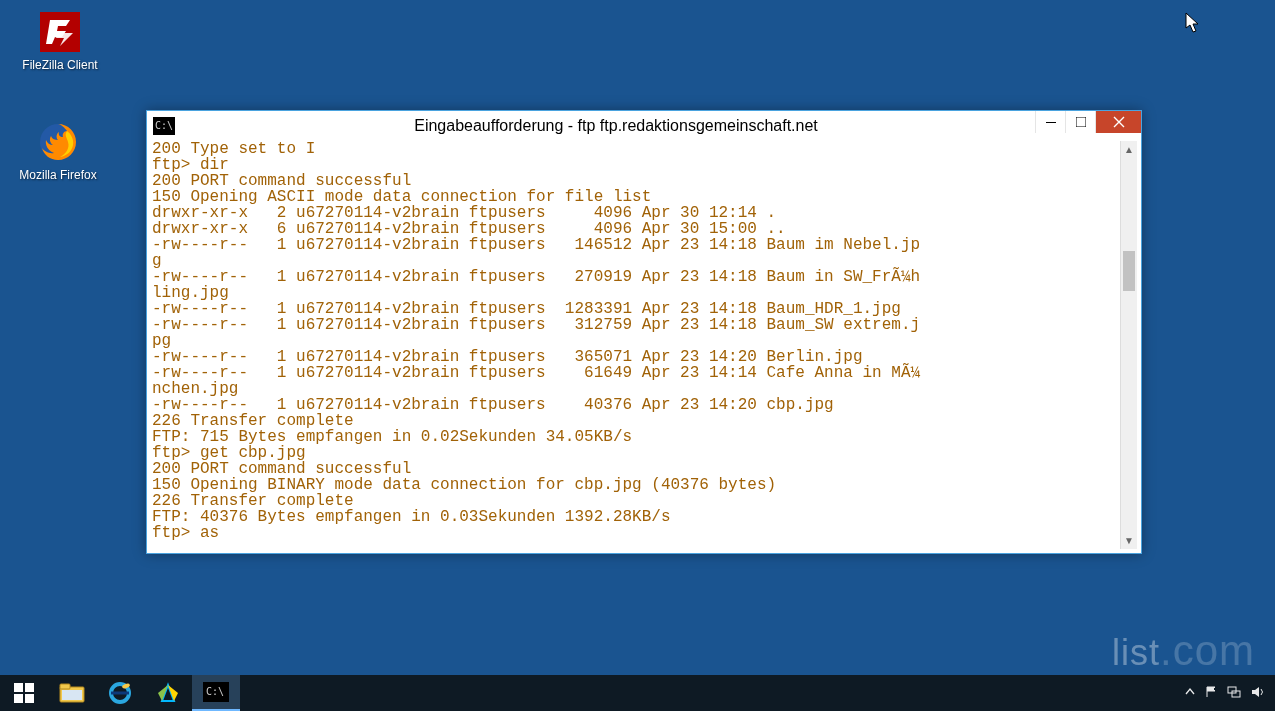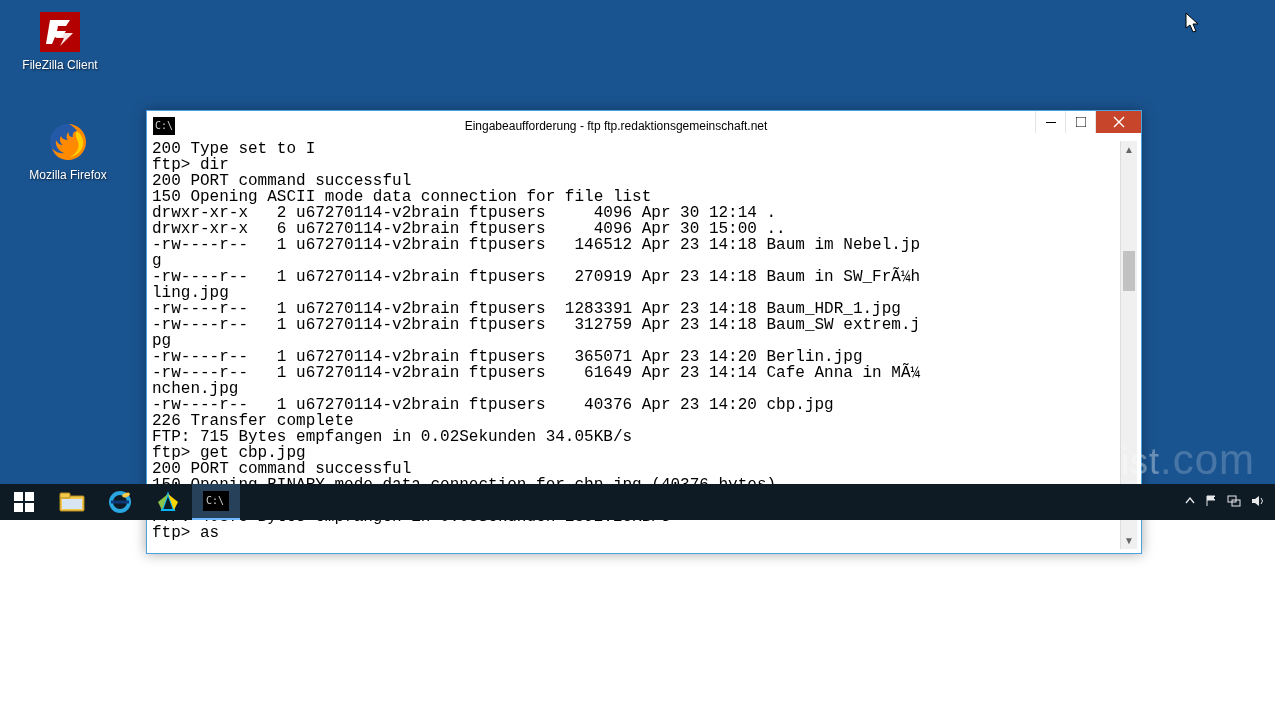--- a/index.html
+++ b/index.html
@@ -1,18 +1,18 @@
 <!DOCTYPE html>
 <html><head>
 <meta charset="utf-8">
 <style>
   * { margin: 0; padding: 0; box-sizing: border-box; }
   html, body { width: 1275px; height: 711px; overflow: hidden; font-family: "Segoe UI", Tahoma, sans-serif; }
   .desktop {
-    width: 1275px; height: 520px;
+    width: 1275px; height: 711px;
     background: #1a5490;
     position: relative;
   }
   
   .desktop-icon {
     position: absolute;
     width: 100px;
     text-align: center;
     color: #fff;
     font-size: 12px;
@@ -43,21 +43,21 @@
   .titlebar .sys-icon {
     width: 22px; height: 18px;
     margin: 0 6px;
     background:#000;
     display:flex;align-items:center;justify-content:center;
     font: 10px/1 monospace; color:#ccc;
   }
   .titlebar .title {
     flex: 1;
     text-align: center;
-    font-size: 12px;
+    font-size: 16px;
     color: #000;
     padding-right: 90px;
   }
   .win-controls {
     position: absolute; right: 0; top: 0;
     display: flex;
   }
   .win-btn {
     width: 30px; height: 22px;
     display: flex; align-items: center; justify-content: center;
@@ -70,21 +70,21 @@
   .win-btn svg{display:block;}
 
   .terminal-wrap {
     position: absolute;
     left: 4px; right: 4px; top: 30px; bottom: 4px;
     display:flex;
   }
   .terminal {
     flex:1;
     background:#fff;
-    color:#000000;
+    color:#a16207;
     font-family: "Courier New", monospace;
     font-size: 16px;
     line-height: 16px;
     white-space: pre;
     overflow: hidden;
     padding: 0 1px;
     letter-spacing: 0;
   }
   .vscroll {
     width: 17px;
@@ -154,21 +154,21 @@
       <div class="fz-icon">
         <svg width="32" height="32" viewBox="0 0 32 32">
           <path d="M6 4 H26 L22 10 H14 L13 15 H22 L18 21 H11 L8 28 H2 Z" fill="#fff"></path>
           <path d="M20 17 L29 17 L16 30 L20 22 L11 22 Z" fill="#fff" opacity=".9"></path>
         </svg>
       </div>
     </div>
     <div class="label">FileZilla Client</div>
   </div>
 
-  <div class="desktop-icon" style="left:18px;top:118px">
+  <div class="desktop-icon" style="left:8px;top:118px">
     <div class="icon-img">
       <svg width="44" height="44" viewBox="0 0 44 44">
         <circle cx="22" cy="22" r="18" fill="#2359a6"></circle>
         <path d="M22 4 C32 4 40 12 40 22 C40 32 32 40 22 40 C14 40 8 35 6 28 C8 31 13 34 18 33 C12 31 9 25 10 20 C11 23 14 25 17 25 C14 23 13 19 15 16 C16 19 19 20 22 20 C20 18 20 14 23 12 C22 15 24 17 27 17 C26 14 28 11 31 11 C29 8 25 4 22 4 Z" fill="#ff8a00"></path>
         <path d="M31 11 C35 14 38 19 37 25 C36 31 31 36 24 37 C30 34 34 28 32 22 C31 18 28 15 31 11 Z" fill="#ffcf00"></path>
       </svg>
     </div>
     <div class="label">Mozilla Firefox</div>
   </div>
 

